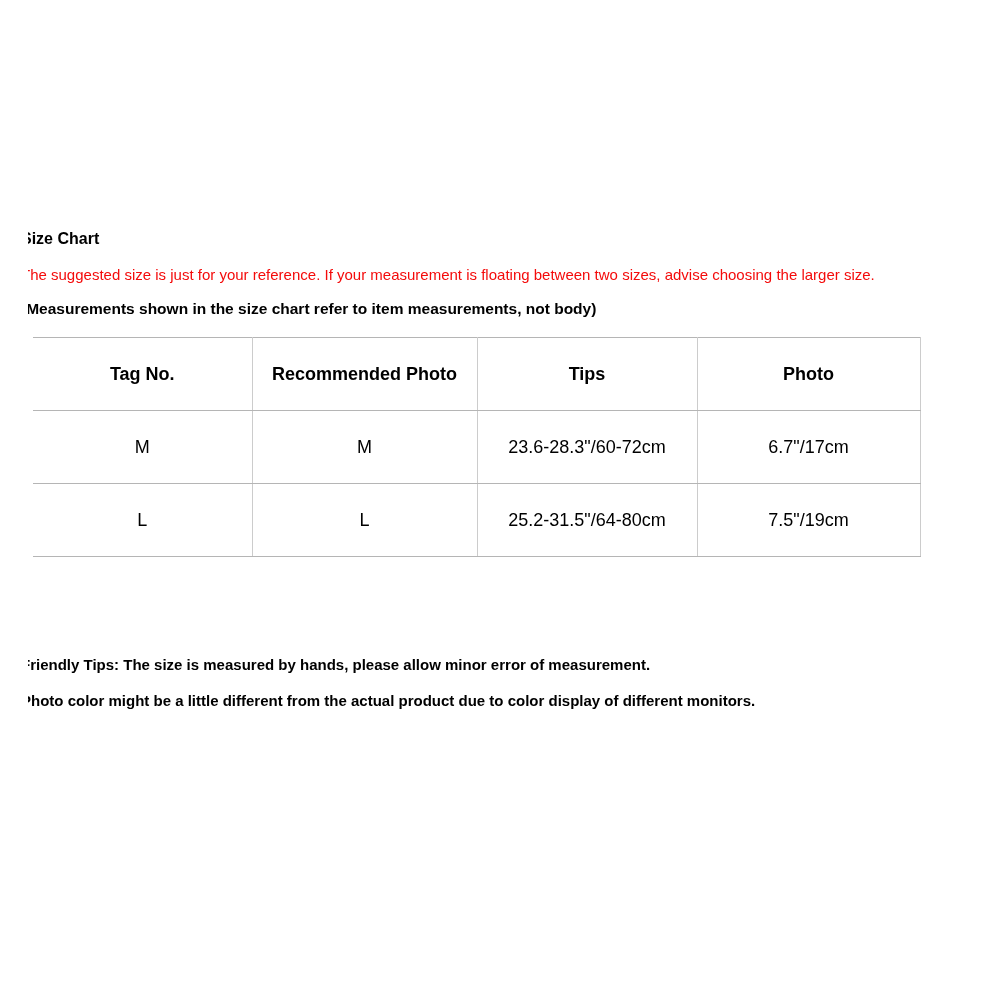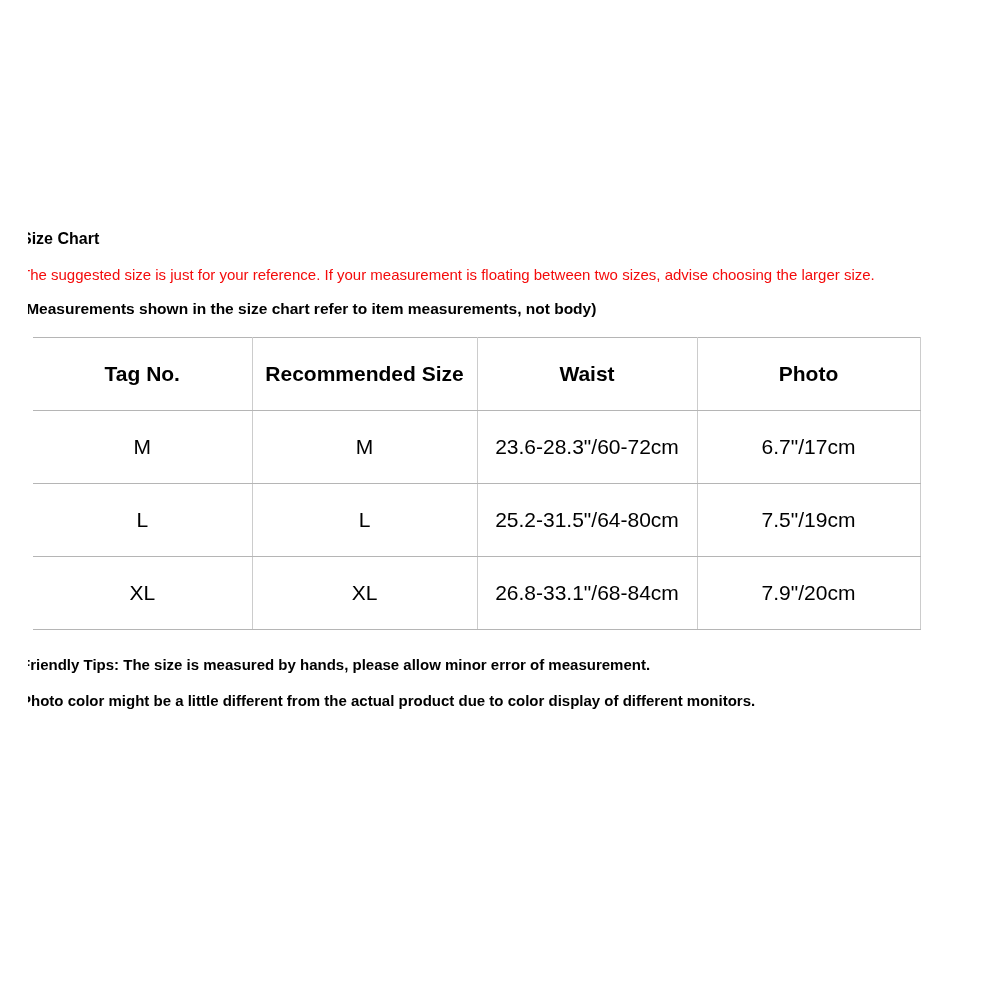--- a/index.html
+++ b/index.html
@@ -59,21 +59,21 @@
     table-layout: fixed;
   }
   .size-table th,
   .size-table td {
     height: 72px;
     text-align: center;
     vertical-align: middle;
     border: 1px solid var(--border-v, #cccccc);
     border-top: 1px solid var(--border-h, #b5b5b5);
     border-bottom: 1px solid var(--border-h, #b5b5b5);
-    font-size: 21px;
+    font-size: 18px;
     padding: 0;
     overflow: hidden;
     white-space: nowrap;
   }
   .size-table th { font-weight: bold; }
   .size-table td { font-weight: normal; }
   .size-table th:first-child,
   .size-table td:first-child { border-left: none; }
   col.c1 { width: 219px; }
   col.c2 { width: 225px; }
@@ -95,44 +95,38 @@
     <table class="size-table">
       <colgroup>
         <col class="c1">
           <col class="c2">
           <col class="c3">
           <col class="c4">
       </colgroup>
       <thead>
         <tr>
           <th>Tag No.</th>
-          <th>Recommended Size</th>
-          <th>Waist</th>
+          <th>Recommended Photo</th>
+          <th>Tips</th>
           <th>Photo</th>
         </tr>
       </thead>
       <tbody>
         <tr>
           <td>M</td>
           <td>M</td>
           <td>23.6-28.3"/60-72cm</td>
           <td>6.7"/17cm</td>
         </tr>
         <tr>
           <td>L</td>
           <td>L</td>
           <td>25.2-31.5"/64-80cm</td>
           <td>7.5"/19cm</td>
         </tr>
-        <tr>
-          <td>XL</td>
-          <td>XL</td>
-          <td>26.8-33.1"/68-84cm</td>
-          <td>7.9"/20cm</td>
-        </tr>
       </tbody>
     </table>
 
     <div class="tline tip1">Friendly Tips: The size is measured by hands, please allow minor error of measurement.</div>
 
     <div class="tline tip2">Photo color might be a little different from the actual product due to color display of different monitors.</div>
 
   </div>
 </div>
 

